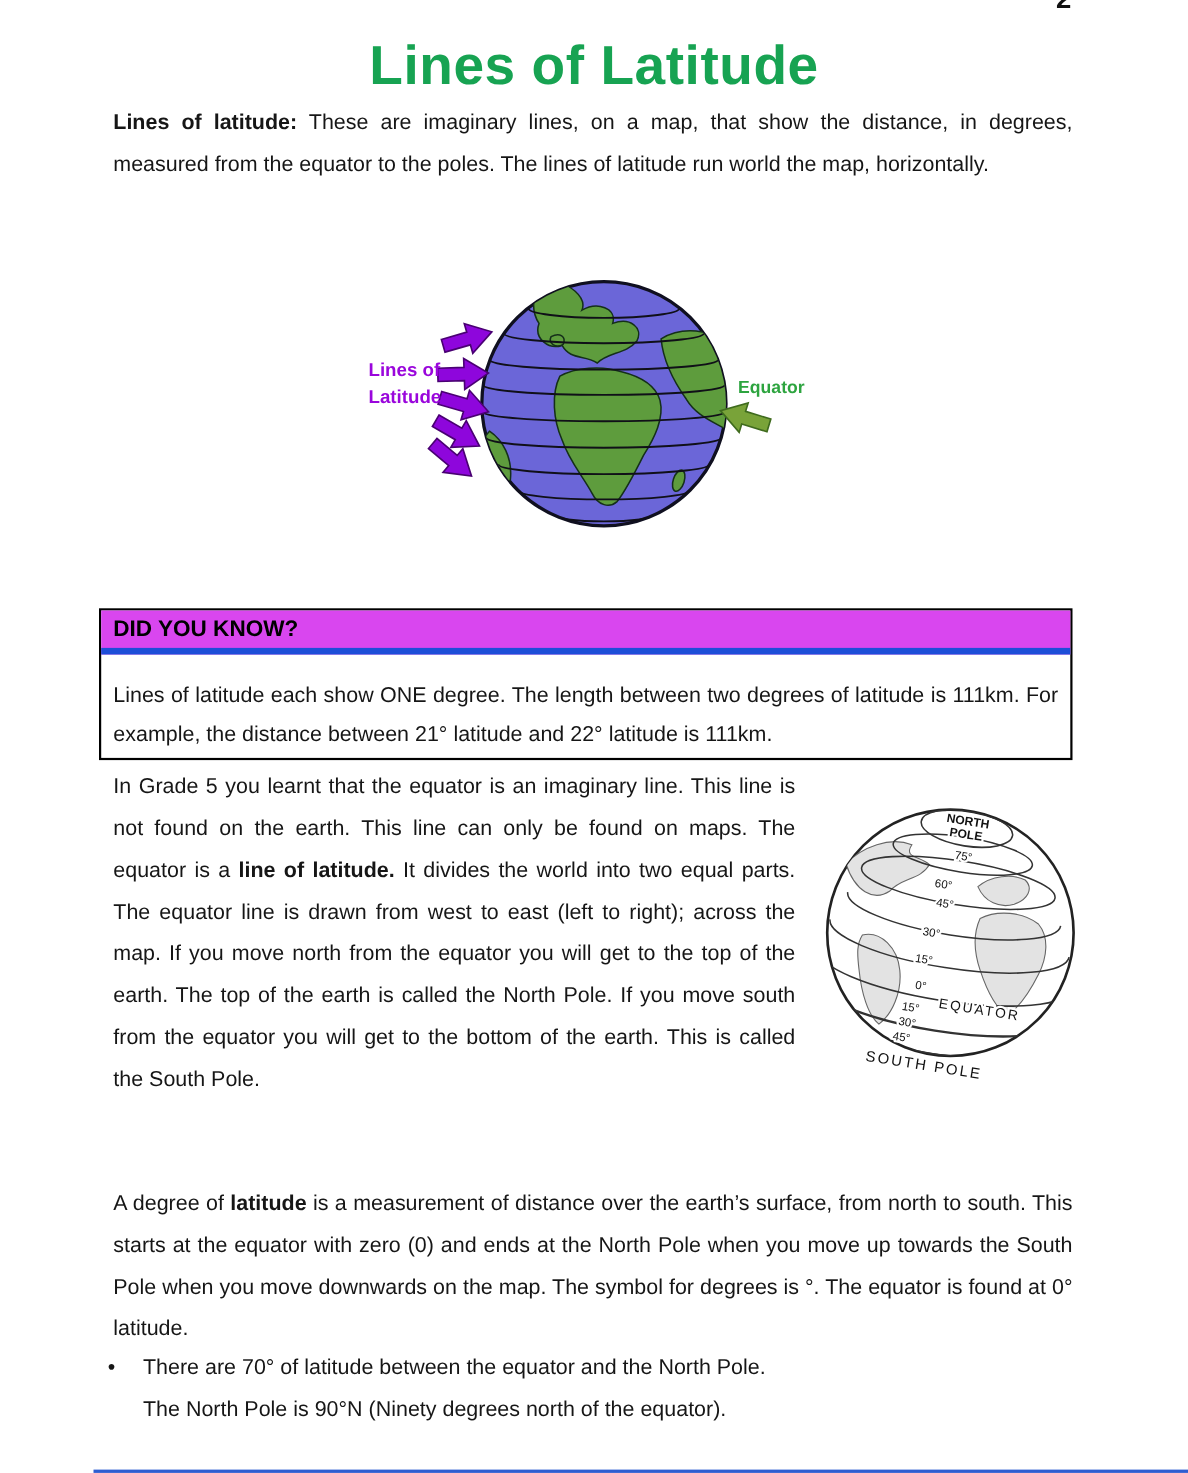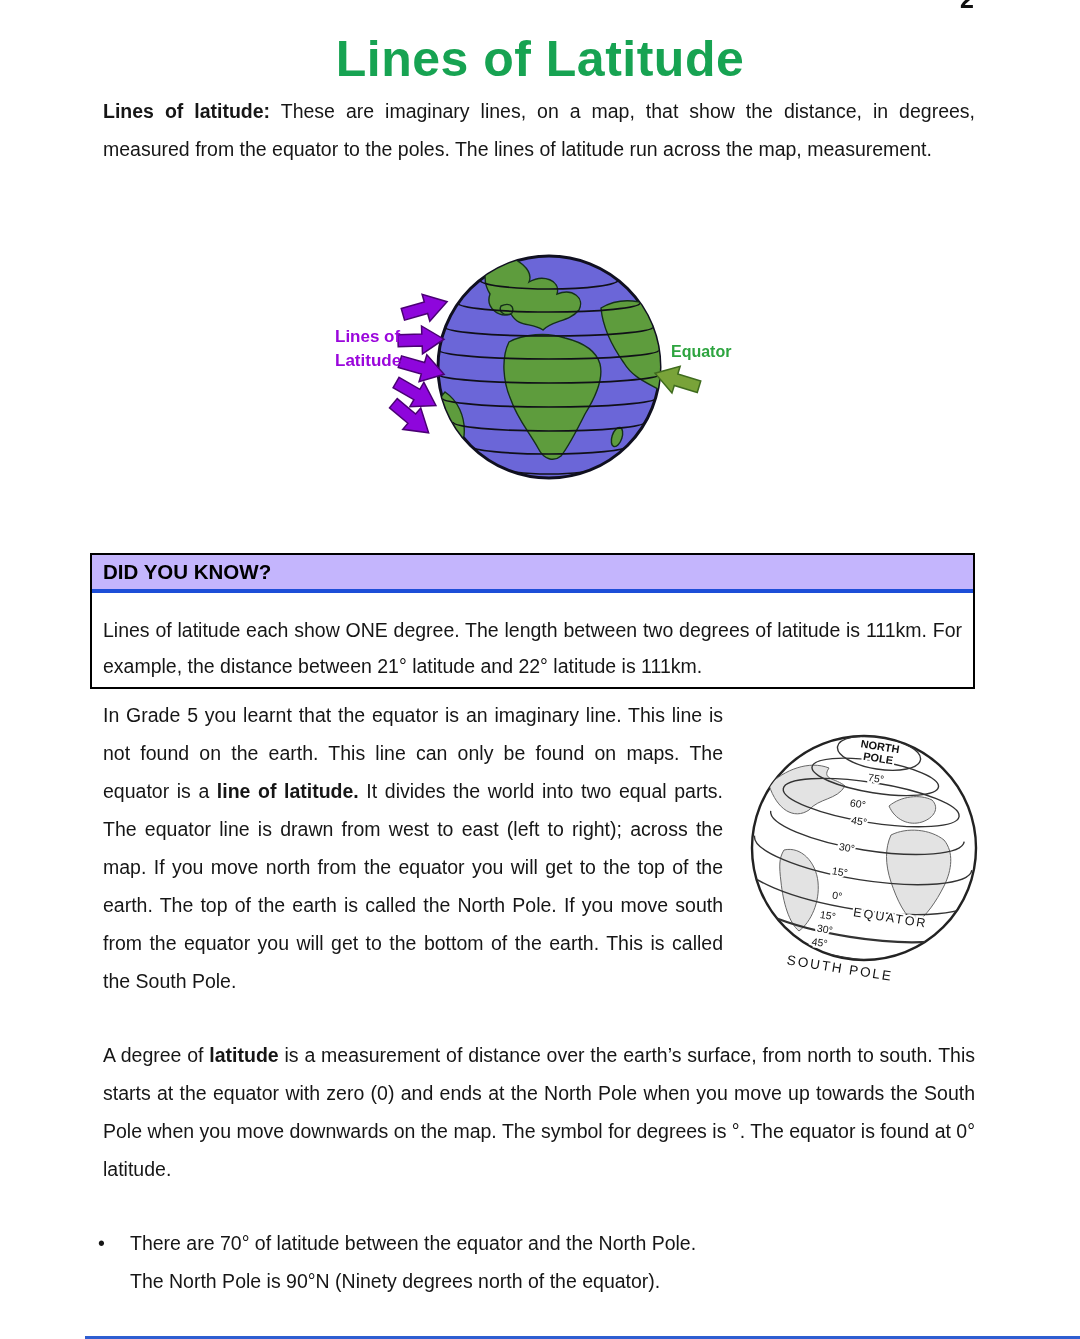--- a/index.html
+++ b/index.html
@@ -19,49 +19,49 @@
   .para {
     font-size:19.5px; line-height:38px; text-align:justify; margin:0; color:#161616;
   }
   .intro { position:absolute; top:92px; left:103px; width:872px; }
   .globe1-wrap { position:absolute; top:250px; left:333px; width:410px; height:240px; }
   .dyk {
     position:absolute; top:553px; left:90px; width:885px;
     border:2px solid #000; box-sizing:border-box; background:#fff;
   }
   .dyk-header {
-    background:#c4b5fd; border-bottom:4px solid #1d4ed8;
+    background:#d946ef; border-bottom:6px solid #1d4ed8;
     font-weight:bold; font-size:20.5px; padding:5px 11px 5px; color:#000;
   }
   .dyk-body {
     padding:19px 11px 3px; font-size:19.5px; line-height:36px; text-align:justify;
   }
   .equator-section { position:absolute; top:696px; left:103px; width:888px; display:flex; }
   .equator-text { width:620px; flex:0 0 auto; }
   .globe2-wrap { width:252px; height:260px; margin-left:auto; margin-top:34px; flex:0 0 auto; }
-  .degree-para { position:absolute; top:1036px; left:103px; width:872px; }
+  .degree-para { position:absolute; top:1075px; left:103px; width:872px; }
   .bullet-item { position:absolute; top:1224px; left:98px; width:880px; display:flex; }
   .bullet-dot { width:32px; flex:0 0 auto; font-size:19.5px; line-height:38px; }
   .bullet-lines { flex:1; }
   .bullet-lines span { display:block; font-size:19.5px; line-height:38px; }
   .bottom-rule {
     position:absolute; bottom:0; left:85px; width:995px; height:3px; background:#2E5ED1;
   }
   svg text { font-family:"Liberation Sans", sans-serif; }
 </style>
 </head>
 <body>
 
 <div class="page">
 
   <div class="page-number">2</div>
 
   <h1 class="title">Lines of Latitude</h1>
 
-  <p class="para intro"><b>Lines of latitude:</b>  <span>These are imaginary lines, on a map, that show the distance, in degrees, measured from the equator to the poles.  The lines of latitude run across the map, measurement.</span></p>
+  <p class="para intro"><b>Lines of latitude:</b>  <span>These are imaginary lines, on a map, that show the distance, in degrees, measured from the equator to the poles.  The lines of latitude run world the map, horizontally.</span></p>
 
   <div class="globe1-wrap">
     <svg viewBox="0 0 410 240" width="410" height="240">
       <defs>
         <clipPath id="g1clip">
             <circle cx="216" cy="117" r="111"></circle>
           </clipPath>
       </defs>
       <circle cx="216" cy="117" r="111" fill="#6B66D8" stroke="#101020" stroke-width="3"></circle>
       <g clip-path="url(#g1clip)" fill="#5E9C3D" stroke="#15301a" stroke-width="1.4">

